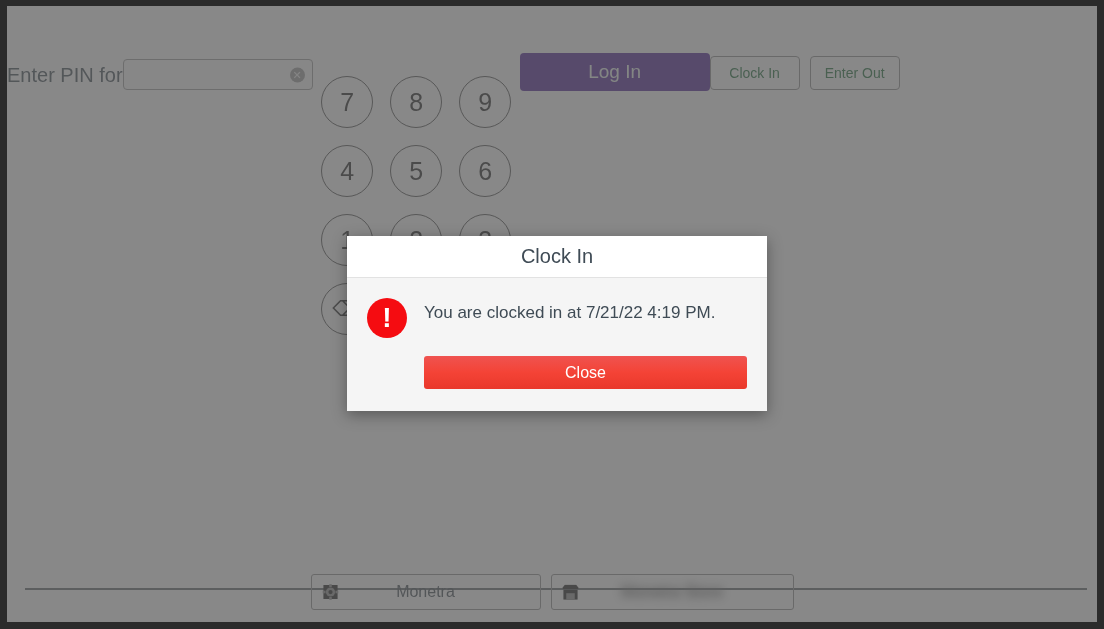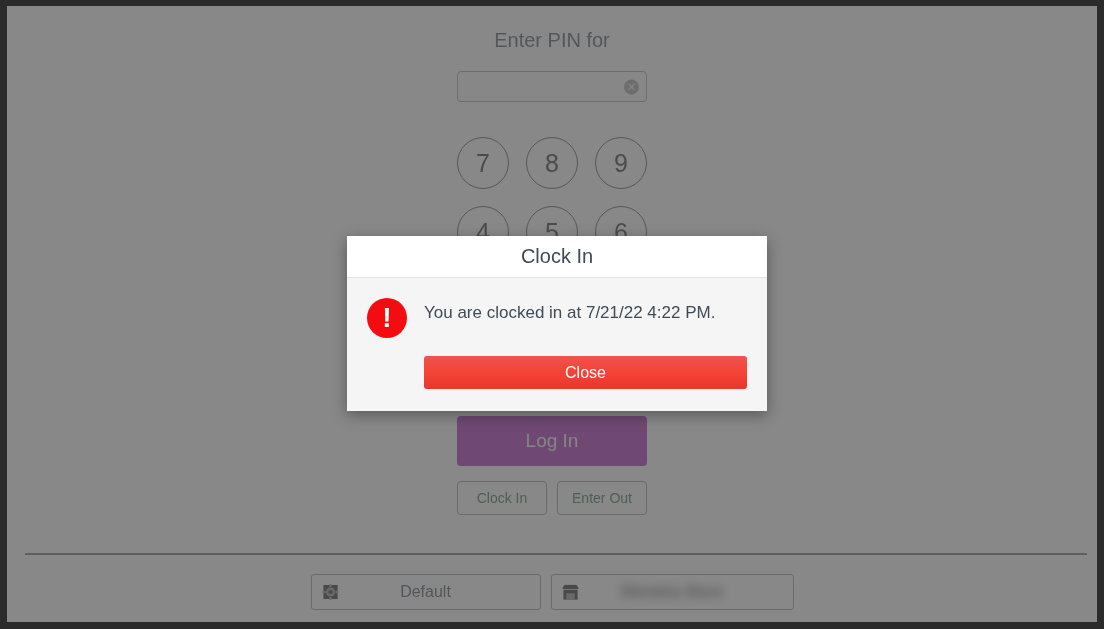--- a/index.html
+++ b/index.html
@@ -22,22 +22,22 @@
     height: 616px;
     background: #fafafa;
     overflow: hidden;
   }
 
   
   #login-panel {
     position: absolute;
     inset: 0;
     display: flex;
-    flex-direction: column;
-    align-items: center;
+    align-items: flex-start;
+    margin-top: 35px;
   }
 
   #pin-prompt {
     margin-top: 22px;
     text-align: center;
     font-size: 20px;
     line-height: 25px;
     color: #3f4b55;
     font-weight: 400;
   }
@@ -100,24 +100,24 @@
     text-align: center;
     cursor: pointer;
     user-select: none;
     font-family: "Liberation Sans", sans-serif;
   }
   .key.wide { font-size: 21px; }
 
   #login-button {
     margin-top: 12px;
     width: 190px;
-    height: 50px;
+    height: 38px;
     border: none;
     border-radius: 4px;
-    background: #a21caf;
+    background: #4c1d95;
     color: #e9f3ec;
     font-size: 19px;
     cursor: pointer;
     font-family: "Liberation Sans", sans-serif;
   }
 
   #clock-row {
     margin-top: 15px;
     display: flex;
     gap: 10px;
@@ -342,21 +342,21 @@
           <svg width="17" height="17" viewBox="0 0 24 24" fill="currentColor">
             <path d="M2 2h20v20H2z" fill="currentColor"></path>
             <circle cx="12" cy="12" r="6.5" fill="#8d8d8d"></circle>
             <circle cx="12" cy="12" r="3" fill="currentColor"></circle>
             <rect x="10.2" y="1" width="3.6" height="4" fill="#8d8d8d"></rect>
             <rect x="10.2" y="19" width="3.6" height="4" fill="#8d8d8d"></rect>
             <rect x="1" y="10.2" width="4" height="3.6" fill="#8d8d8d"></rect>
             <rect x="19" y="10.2" width="4" height="3.6" fill="#8d8d8d"></rect>
           </svg>
         </span>
-        <span class="bar-label">Default</span>
+        <span class="bar-label">Monetra</span>
       </div>
 
       <div class="bar-btn" id="store-button">
         <span class="bar-icon">
           <svg width="17" height="16" viewBox="0 0 24 22" fill="currentColor">
             <path d="M1 4 L4 0 H20 L23 4 V6 H1 Z"></path>
             <rect x="2" y="7" width="20" height="14"></rect>
             <rect x="6" y="12" width="12" height="9" fill="#8d8d8d"></rect>
           </svg>
         </span>
@@ -371,21 +371,21 @@
 
   <div id="modal">
     <div id="modal-titlebar">
       <span id="modal-title">Clock In</span>
     </div>
     <div id="modal-body">
       <div id="alert-icon">
         <span class="bang">!</span>
       </div>
       <div id="modal-right">
-        <div id="modal-message">You are clocked in at 7/21/22 4:22 PM.</div>
+        <div id="modal-message">You are clocked in at 7/21/22 4:19 PM.</div>
         <div id="modal-actions">
           <button class="modal-btn" id="close-button">Close</button>
         </div>
       </div>
     </div>
   </div>
 
 </div>
 
 </body></html>

